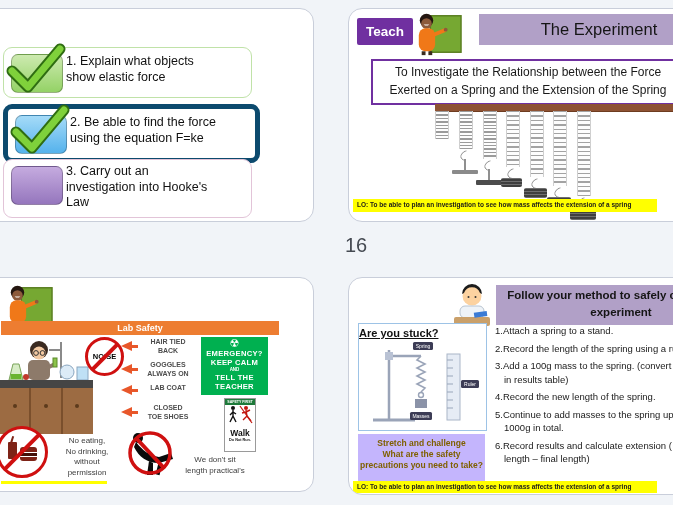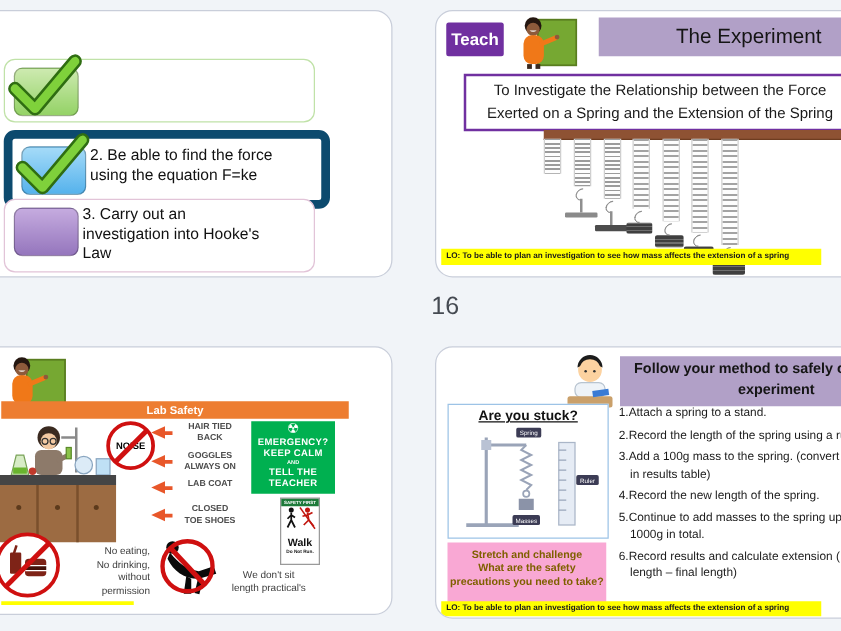--- a/index.html
+++ b/index.html
@@ -9,36 +9,36 @@
   #slide-tr{left:348px;top:8px;width:420px;height:212px;}
   #slide-bl{left:-70px;top:277px;width:382px;height:213px;}
   #slide-br{left:348px;top:277px;width:420px;height:216px;}
   .abs{position:absolute;}
   .pre{white-space:pre-line;}
   
   .lo-banner{left:70px;top:7px;width:277px;height:22px;background:#fcfc05;border:1px solid #b9a80a;
     font-weight:bold;font-size:11px;line-height:22px;text-align:center;color:#111;box-shadow:1px 1px 0 rgba(0,0,0,.35);}
   .obj-box{left:72px;width:247px;background:#fff;border-radius:9px;}
   .obj-1{top:38px;height:49px;border:1px solid #c0e2a8;}
-  .obj-2{top:95px;height:49px;border:7px solid #0c4a6e;}
+  .obj-2{top:95px;height:49px;border:5px solid #0c4a6e;}
   .obj-3{top:150px;height:57px;border:1px solid #e2c4d8;}
   .obj-icon{left:7px;top:6px;width:50px;height:37px;border-radius:7px;border:1px solid rgba(0,0,0,.25);}
   .icon-green{background:linear-gradient(#cdeab0,#94d266);}
   .icon-blue{background:linear-gradient(#a5dbf8,#55b2ec);}
   .icon-purple{background:linear-gradient(#c5abdf,#9576bd);}
   .check-svg{left:0px;top:-5px;width:62px;height:52px;}
   .obj-text{left:62px;top:6px;width:182px;font-size:12.5px;line-height:15.5px;color:#111;}
   .obj-3 .obj-text{top:4px;}
   
   .stage-tag{background:#7030A0;color:#fff;font-weight:bold;text-align:center;border-radius:2px;}
   .title-banner{background:#b1a0c7;color:#151515;text-align:center;}
   .lo-strip{background:#ffff00;color:#1a1a1a;font-size:6.5px;font-weight:600;line-height:12px;
     padding-left:4px;white-space:nowrap;overflow:hidden;}
   
-  .teach-tag{left:8px;top:9px;width:46px;height:27px;font-size:13.5px;line-height:27px;}
+  .teach-tag{left:8px;top:9px;width:56px;height:27px;font-size:13.5px;line-height:27px;}
   .avatar{width:48px;height:46px;}
   .tr-avatar{left:65px;top:2px;}
   .tr-title{left:130px;top:5px;width:240px;height:31px;font-size:16.5px;line-height:31px;}
   .aim-box{left:22px;top:50px;width:310px;height:40px;border:2px solid #7030A0;background:#fff;
     font-size:12px;line-height:18px;text-align:center;color:#1a1a1a;padding-top:2px;}
   .springs{left:80px;top:95px;width:260px;height:112px;}
   .bar{left:6px;top:0;width:250px;height:7px;background:#8e5233;border-bottom:1px solid #6e3c20;}
   .coil{position:absolute;width:12px;top:7px;background:repeating-linear-gradient(to bottom,#9b9b9b 0 1.4px,#fdfdfd 1.4px 3.4px);border-left:1px solid #cfcfcf;border-right:1px solid #cfcfcf;}
   .coil.loose{background:repeating-linear-gradient(to bottom,#a3a3a3 0 1.4px,#fdfdfd 1.4px 4.4px);}
   .hook{position:absolute;width:7px;height:9px;border:1.6px solid #909090;border-radius:50%;
@@ -64,50 +64,52 @@
   .chk-label{width:62px;text-align:center;font-size:7px;font-weight:600;color:#4d4d4d;line-height:8.5px;}
   .emergency{left:270px;top:59px;width:67px;height:58px;background:#00B050;color:#fff;text-align:center;}
   .emergency .rad{font-size:11px;line-height:12px;}
   .emergency .big{font-weight:bold;font-size:7.6px;line-height:9px;letter-spacing:.3px;}
   .emergency .and{font-weight:bold;font-size:4.5px;line-height:6px;}
   .walk-sign{left:293px;top:120px;width:30px;height:52px;background:#fff;border:1px solid #9a9a9a;text-align:center;}
   .walk-head{background:#1e7a3a;color:#fff;font-size:3.6px;font-weight:bold;line-height:6px;}
   .walk-word{font-weight:bold;font-size:8.5px;line-height:9px;color:#111;}
   .walk-sub{font-size:3.8px;font-weight:bold;color:#111;line-height:5px;}
   .nofood{left:65px;top:148px;width:46px;height:46px;}
-  .noeat-text{left:123px;top:158px;width:66px;font-size:8px;line-height:10.5px;text-align:right;color:#3d3d3d;}
+  .noeat-text{left:123px;top:158px;width:66px;font-size:8px;line-height:10.5px;text-align:center;color:#3d3d3d;}
   .nosit{left:192px;top:151px;width:58px;height:52px;}
   .nosit-text{left:252px;top:177px;width:64px;font-size:8px;line-height:10.5px;text-align:center;color:#3d3d3d;}
   .yellow-line{left:70px;top:203px;width:106px;height:3px;background:#ffff00;}
   
   .cons-tag{left:8px;top:10px;width:92px;height:28px;font-size:14px;line-height:28px;}
   .br-avatar{left:102px;top:3px;width:42px;height:46px;}
   .br-banner{left:147px;top:7px;width:250px;height:38px;font-weight:bold;font-size:11.5px;line-height:17px;padding-top:2px;}
   .stuck-box{left:9px;top:45px;width:127px;height:106px;border:1.5px solid #9dc3e6;background:#fff;}
-  .stuck-title{left:0;top:3px;width:100%;text-align:center;font-weight:bold;font-size:11px;
+  .stuck-title{left:0;top:3px;width:100%;text-align:left;font-weight:bold;font-size:11px;
     text-decoration:underline;color:#111;}
   .steps{left:146px;top:46px;width:244px;color:#1a1a1a;font-size:9.5px;line-height:13.5px;}
   .step{padding-left:9px;text-indent:-9px;margin-bottom:4px;}
-  .stretch-box{left:9px;top:156px;width:127px;height:46px;background:#f9a8d4;text-align:center;
+  .stretch-box{left:9px;top:156px;width:127px;height:46px;background:#c4b5fd;text-align:center;
     font-weight:bold;font-size:8.5px;line-height:11px;color:#7f6000;padding-top:4px;}
   .br-lo{left:4px;top:203px;width:300px;height:12px;}
 </style>
 </head>
 <body>
 
 <div id="viewport">
 
   <div id="slide-tl" class="slide">
 
     <div class="abs obj-box obj-1">
       <div class="abs obj-icon icon-green"></div>
       <svg class="abs check-svg" viewBox="0 0 62 52">
         <path d="M8 28 L24 44 L56 6" fill="none" stroke="#2f6d12" stroke-width="11" stroke-linecap="round" stroke-linejoin="round"></path>
         <path d="M8 28 L24 44 L56 6" fill="none" stroke="#7fd13b" stroke-width="7" stroke-linecap="round" stroke-linejoin="round"></path>
       </svg>
+      <div class="abs obj-text pre">1. Explain what objects
+show elastic force</div>
     </div>
 
     <div class="abs obj-box obj-2">
       <div class="abs obj-icon icon-blue"></div>
       <svg class="abs check-svg" viewBox="0 0 62 52">
         <path d="M8 28 L24 44 L56 6" fill="none" stroke="#2f6d12" stroke-width="11" stroke-linecap="round" stroke-linejoin="round"></path>
         <path d="M8 28 L24 44 L56 6" fill="none" stroke="#7fd13b" stroke-width="7" stroke-linecap="round" stroke-linejoin="round"></path>
       </svg>
       <div class="abs obj-text pre">2. Be able to find the force
 using the equation F=ke</div>

